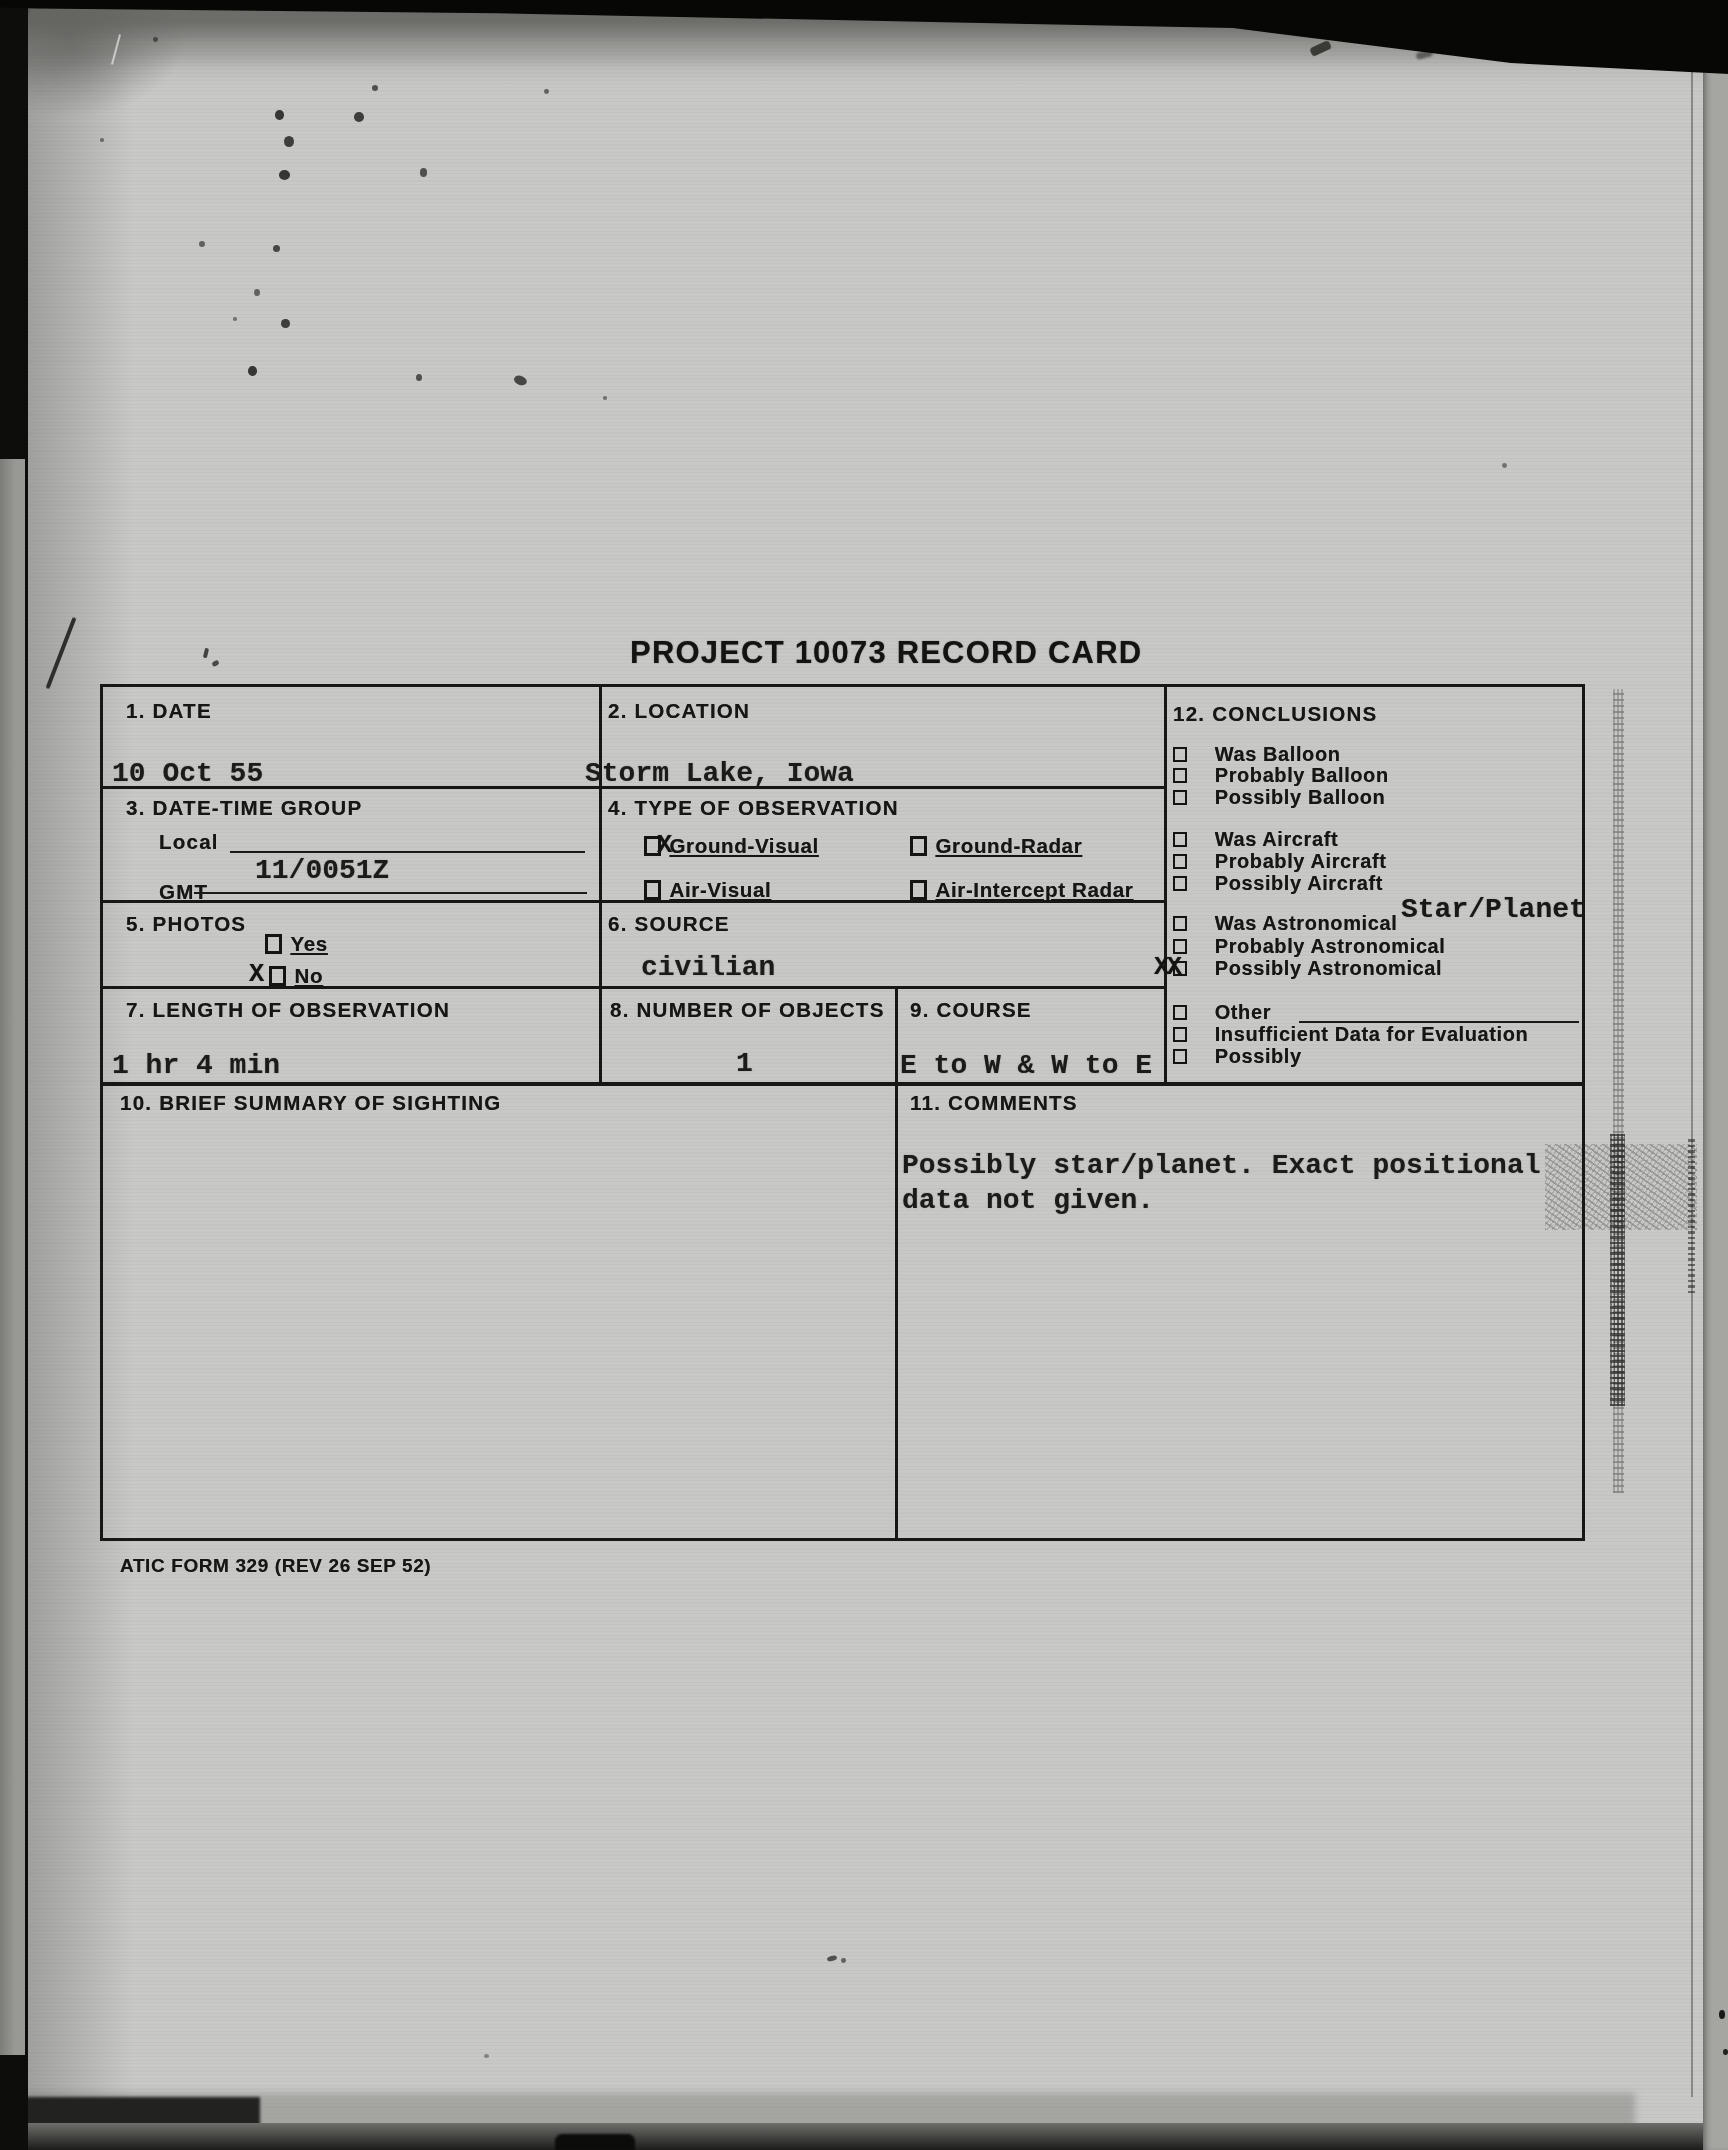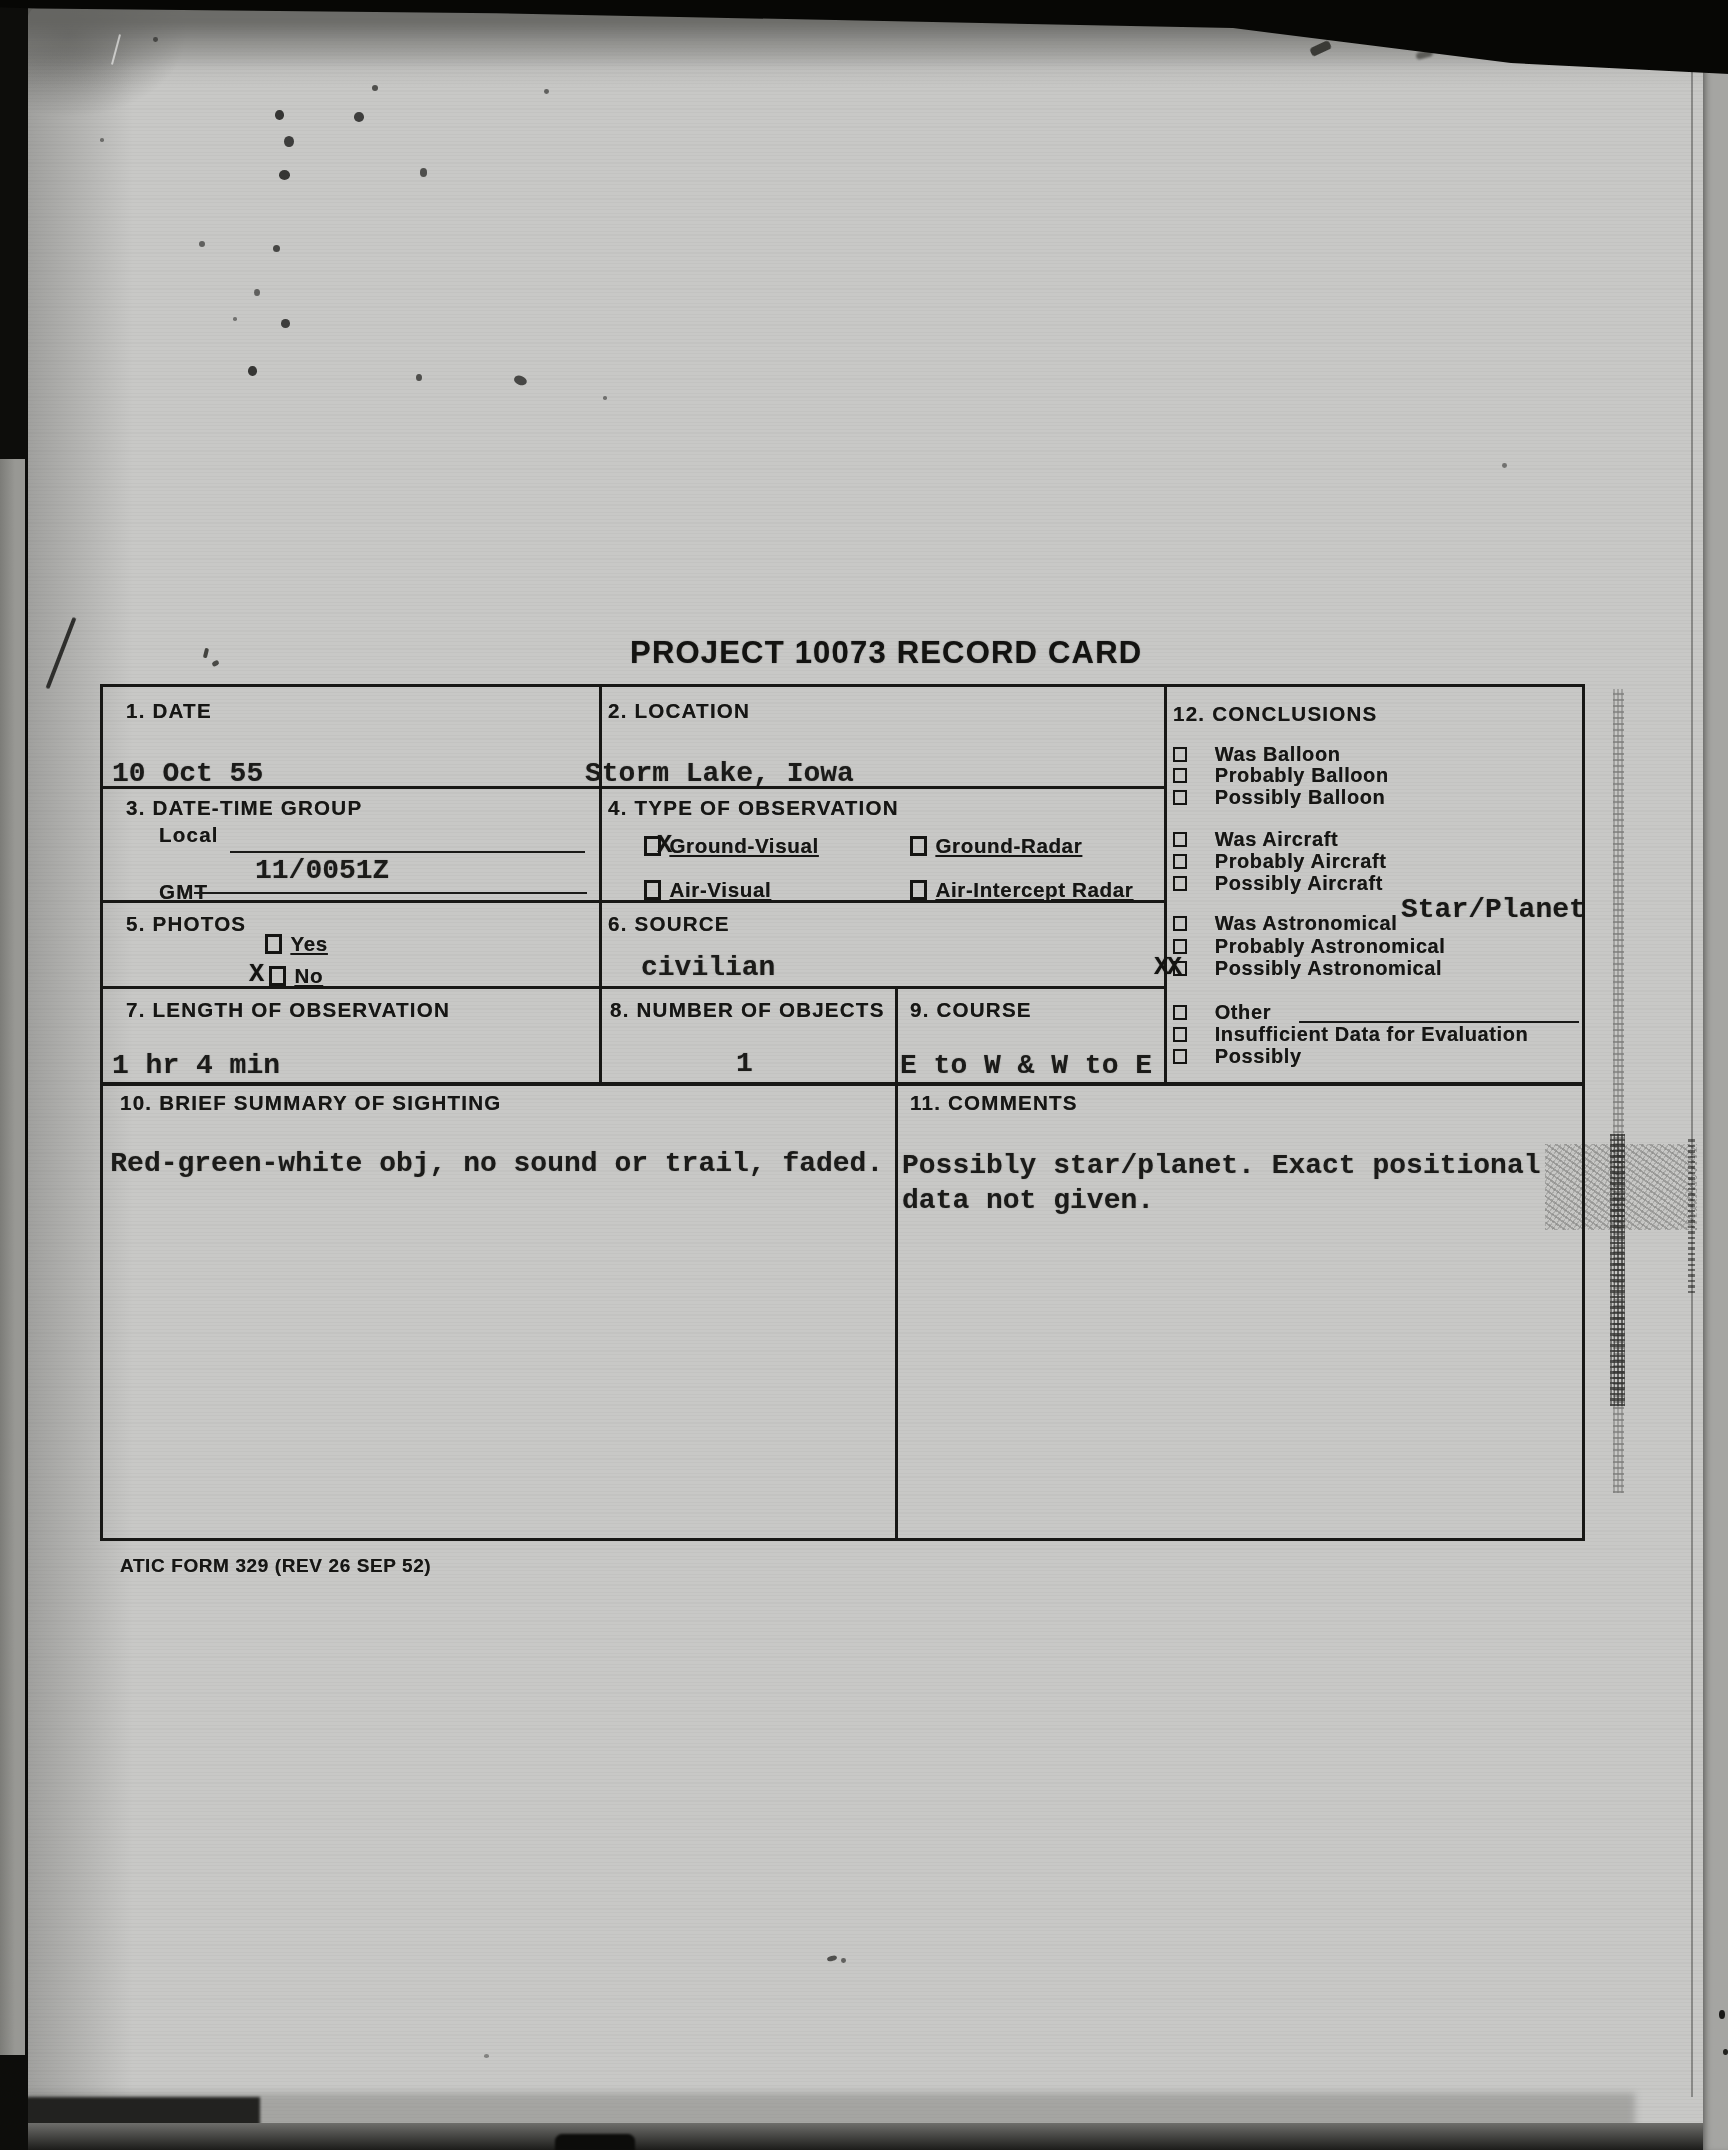--- a/index.html
+++ b/index.html
@@ -143,21 +143,21 @@
     <div class="hl" style="left:0;top:299px;width:1061px"></div>
     <div class="hl" style="left:0;top:395px;width:1479px;height:3.6px"></div>
 
     <div class="flabel" style="left:23px;top:12px">1. DATE</div>
     <div class="typed" style="left:9px;top:71px">10 Oct 55</div>
 
     <div class="flabel" style="left:505px;top:12px">2. LOCATION</div>
     <div class="typed" style="left:482px;top:71px">Storm Lake, Iowa</div>
 
     <div class="flabel" style="left:23px;top:109px">3. DATE-TIME GROUP</div>
-    <div class="flabel" style="left:56px;top:136px">Local</div>
+    <div class="flabel" style="left:56px;top:143px">Local</div>
     <div class="uline" style="left:127px;top:145px;width:355px;height:19.3px"></div>
     <div class="flabel" style="left:56px;top:193px">GMT</div>
     <div class="uline" style="left:91px;top:186px;width:393px;height:19.3px"></div>
     <div class="typed" style="left:152px;top:168px">11/0051Z</div>
 
     <div class="flabel" style="left:505px;top:109px">4. TYPE OF OBSERVATION</div>
     <div class="opt" style="left:541px;top:147px">
       <span class="cbx"></span>
       <span class="optlabel">Ground-Visual</span>
     </div>
@@ -190,21 +190,20 @@
     <div class="typed" style="left:538px;top:265px">civilian</div>
 
     <div class="flabel" style="left:23px;top:311px">7. LENGTH OF OBSERVATION</div>
     <div class="typed" style="left:9px;top:363px">1 hr 4 min</div>
     <div class="flabel" style="left:507px;top:311px">8. NUMBER OF OBJECTS</div>
     <div class="typed" style="left:633px;top:361px">1</div>
     <div class="flabel" style="left:807px;top:311px">9. COURSE</div>
     <div class="typed" style="left:797px;top:363px">E to W &amp; W to E</div>
 
     <div class="flabel" style="left:17px;top:404px">10. BRIEF SUMMARY OF SIGHTING</div>
-    <div class="typed" style="left:7.3px;top:461px;width:780px">Red-green-white obj, no sound or trail, faded.</div>
 
     <div class="flabel" style="left:807px;top:404px">11. COMMENTS</div>
     <div class="typed" style="left:799px;top:461px;width:683px;white-space:normal;line-height:35px">Possibly star/planet. Exact positional data not given.</div>
 
     <div class="flabel" style="left:1070px;top:14.5px">12. CONCLUSIONS</div>
 
     <div class="concl-item" style="top:56px">
       <span class="cbx2"></span>
       <span class="clabel2">Was Balloon</span>
     </div>

